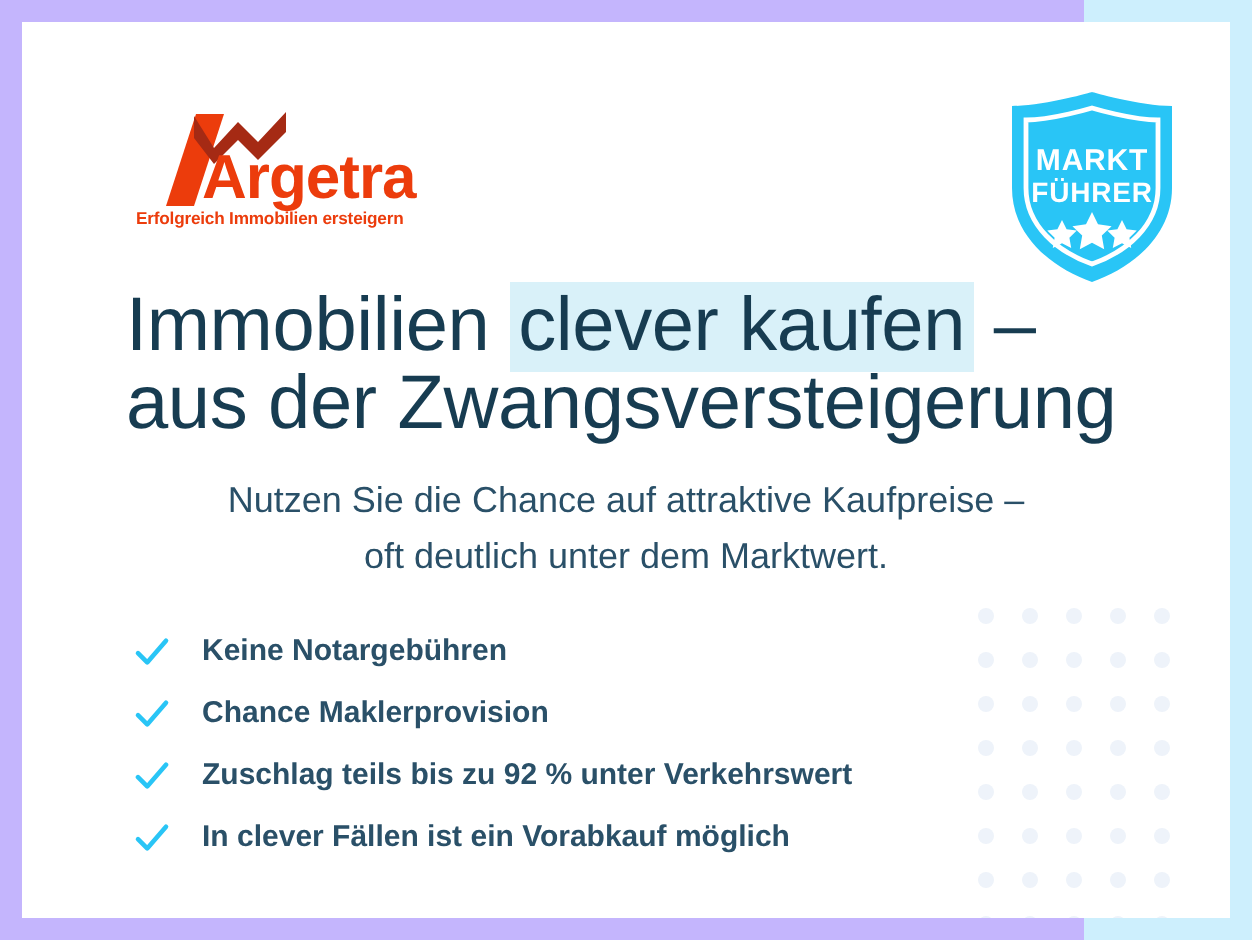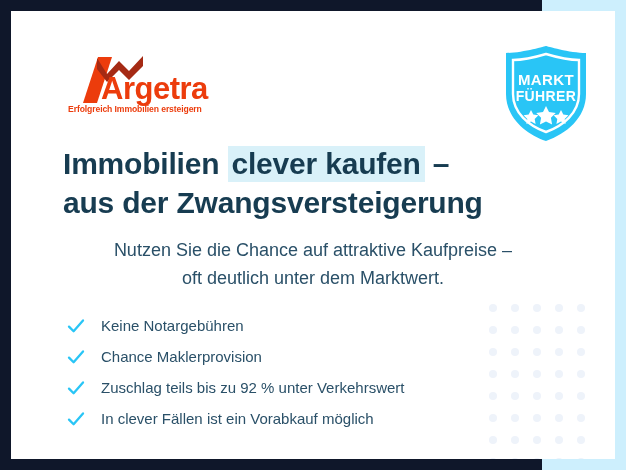--- a/index.html
+++ b/index.html
@@ -13,21 +13,21 @@
     font-family: "Liberation Sans", sans-serif;
     background: #cdeffd;
   }
 
   .frame {
     position: absolute;
     left: 0;
     top: 0;
     width: 542px;
     height: 470px;
-    background: #0f172a;
+    background: #c4b5fd;
   }
 
   .card {
     position: absolute;
     left: 11px;
     top: 11px;
     width: 604px;
     height: 448px;
     background: #ffffff;
     overflow: hidden;
@@ -74,22 +74,22 @@
     height: 100px;
   }
   .badge svg { display: block; }
 
   
   .headline {
     position: absolute;
     left: 52px;
     top: 133px;
     width: 500px;
-    font-size: 30px;
-    font-weight: bold;
+    font-size: 38px;
+    font-weight: normal;
     line-height: 39px;
     color: #173c51;
     letter-spacing: -0.2px;
   }
   .headline .hl-line { white-space: nowrap; }
   .headline .mark {
     background: #d9f1f9;
     padding: 1px 4px 2px 4px;
     box-decoration-break: clone;
     -webkit-box-decoration-break: clone;
@@ -112,20 +112,21 @@
   .bullets {
     position: absolute;
     left: 56px;
     top: 299px;
     width: 460px;
   }
   .bullet {
     display: flex;
     align-items: center;
     height: 31px;
+    font-weight: bold;
   }
   .bullet .check {
     flex: 0 0 auto;
     width: 18px;
     height: 18px;
     margin-right: 16px;
     display: block;
   }
   .bullet .blabel {
     font-size: 15px;

